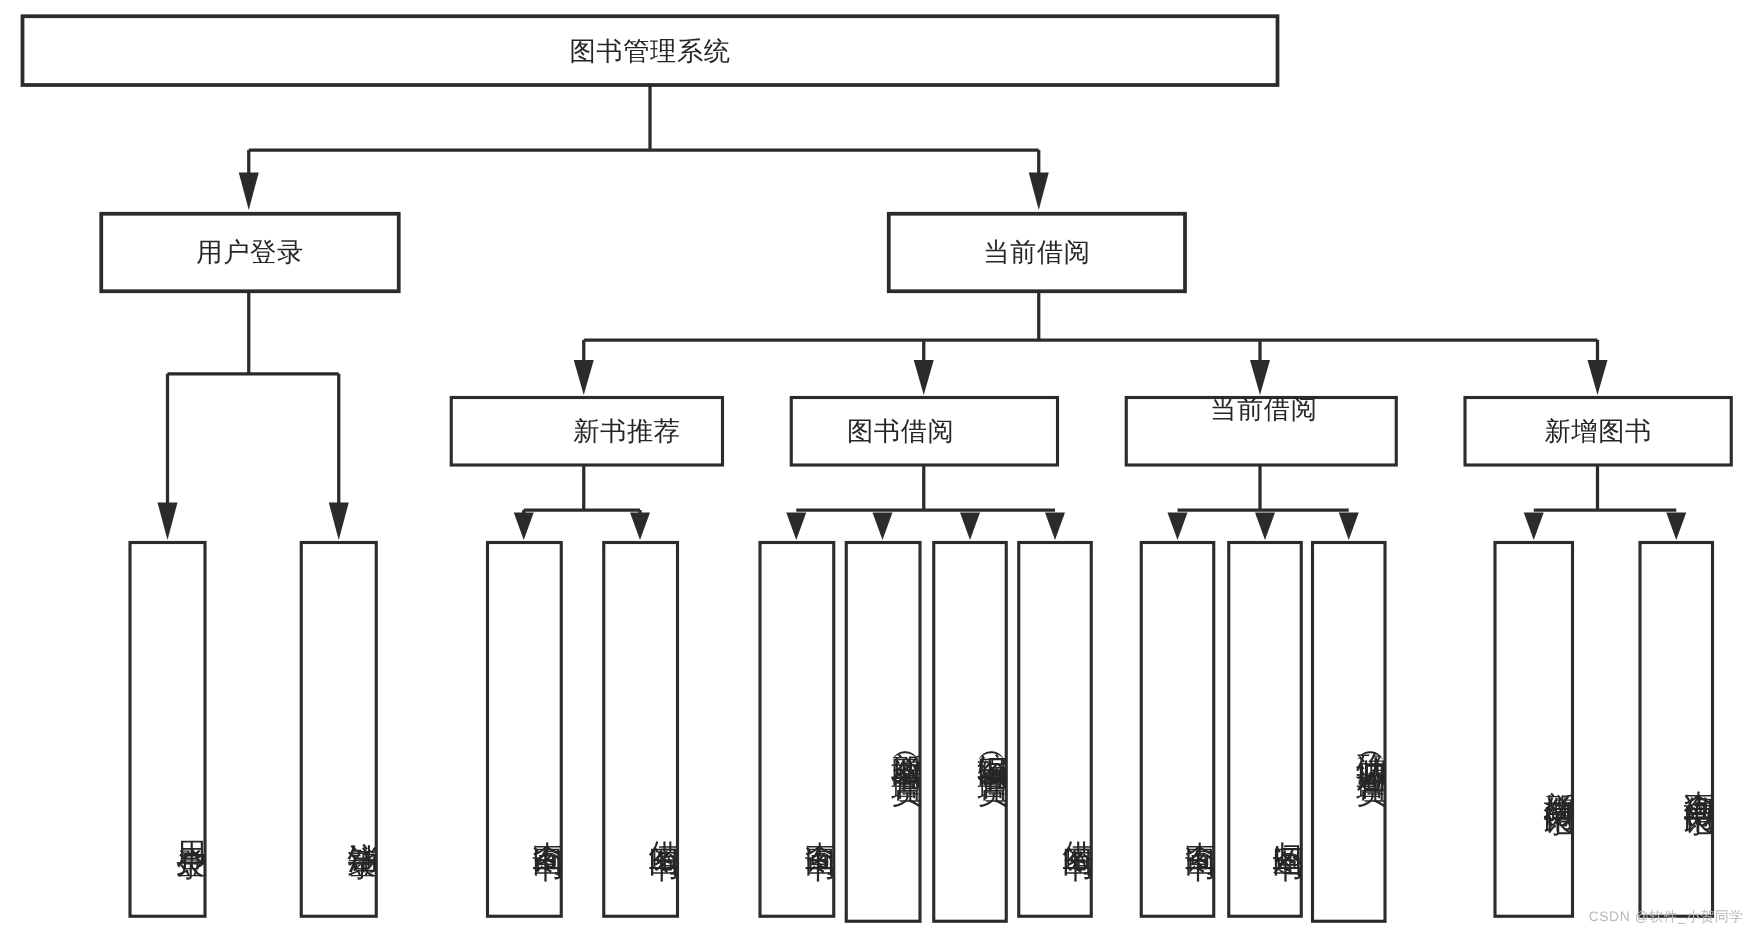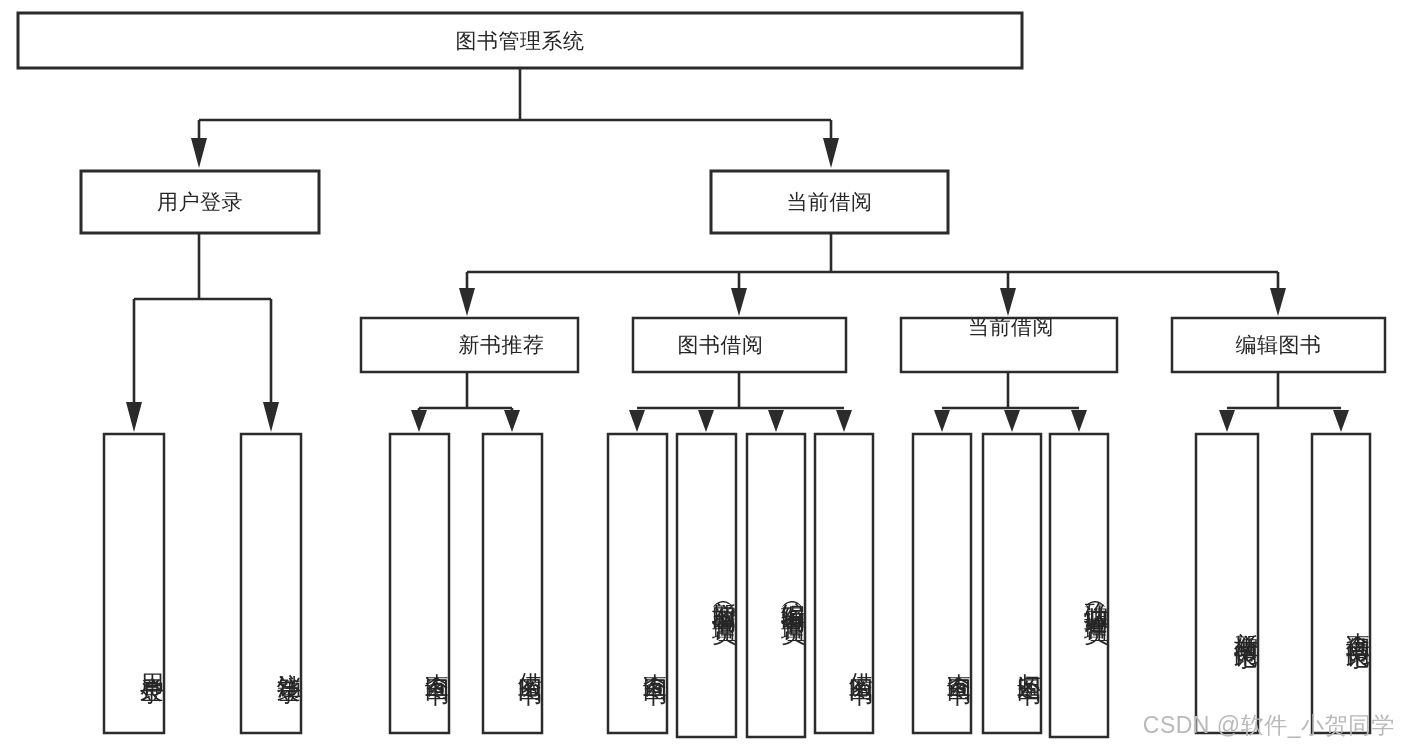--- a/index.html
+++ b/index.html
@@ -64,21 +64,21 @@
     font-size: 24px;
     letter-spacing: 3px;
     line-height: 1;
     pointer-events: none;
   }
   .watermark {
     position: absolute;
     right: 10px;
     bottom: 6px;
     color: #b9b9b9;
-    font-size: 23px;
+    font-size: 11px;
     letter-spacing: 0.5px;
     white-space: nowrap;
     pointer-events: none;
   }
 </style>
 </head>
 <body>
 
 <div id="stage">
 
@@ -175,21 +175,21 @@
   </svg>
 
   <div class="label-h" style="left:18px; top:13px; width:1004px; height:55px;">图书管理系统</div>
 
   <div class="label-h" style="left:81px; top:171px; width:238px; height:62px;">用户登录</div>
   <div class="label-h" style="left:711px; top:171px; width:237px; height:62px;">当前借阅</div>
 
   <div class="label-h" style="left:361px; top:318px; width:217px; height:54px;margin-left:32px;">新书推荐</div>
   <div class="label-h" style="left:633px; top:318px; width:175px; height:54px;">图书借阅</div>
   <div class="label-h" style="left:901px; top:300px; width:220px; height:54px;">当前借阅</div>
-  <div class="label-h" style="left:1172px; top:318px; width:213px; height:54px;">编辑图书</div>
+  <div class="label-h" style="left:1172px; top:318px; width:213px; height:54px;">新增图书</div>
 
   <div class="label-v" style="left:104px; top:434px; width:60px; height:299px; padding-top:76px;">用户登录</div>
   <div class="label-v" style="left:241px; top:434px; width:60px; height:299px; padding-top:76px;">注销登录</div>
   <div class="label-v" style="left:390px; top:434px; width:59px; height:299px; padding-top:76px;">查询图书</div>
   <div class="label-v" style="left:483px; top:434px; width:59px; height:299px; padding-top:76px;">借阅图书</div>
   <div class="label-v" style="left:608px; top:434px; width:59px; height:299px; padding-top:76px;">查询图书</div>
   <div class="label-v" style="left:677px; top:434px; width:59px; height:303px; padding-top:10px;">新增图书（管理员）</div>
   <div class="label-v" style="left:747px; top:434px; width:58px; height:303px; padding-top:10px;">编辑图书（管理员）</div>
   <div class="label-v" style="left:815px; top:434px; width:58px; height:299px; padding-top:76px;">借阅图书</div>
   <div class="label-v" style="left:913px; top:434px; width:58px; height:299px; padding-top:76px;">查询图书</div>

